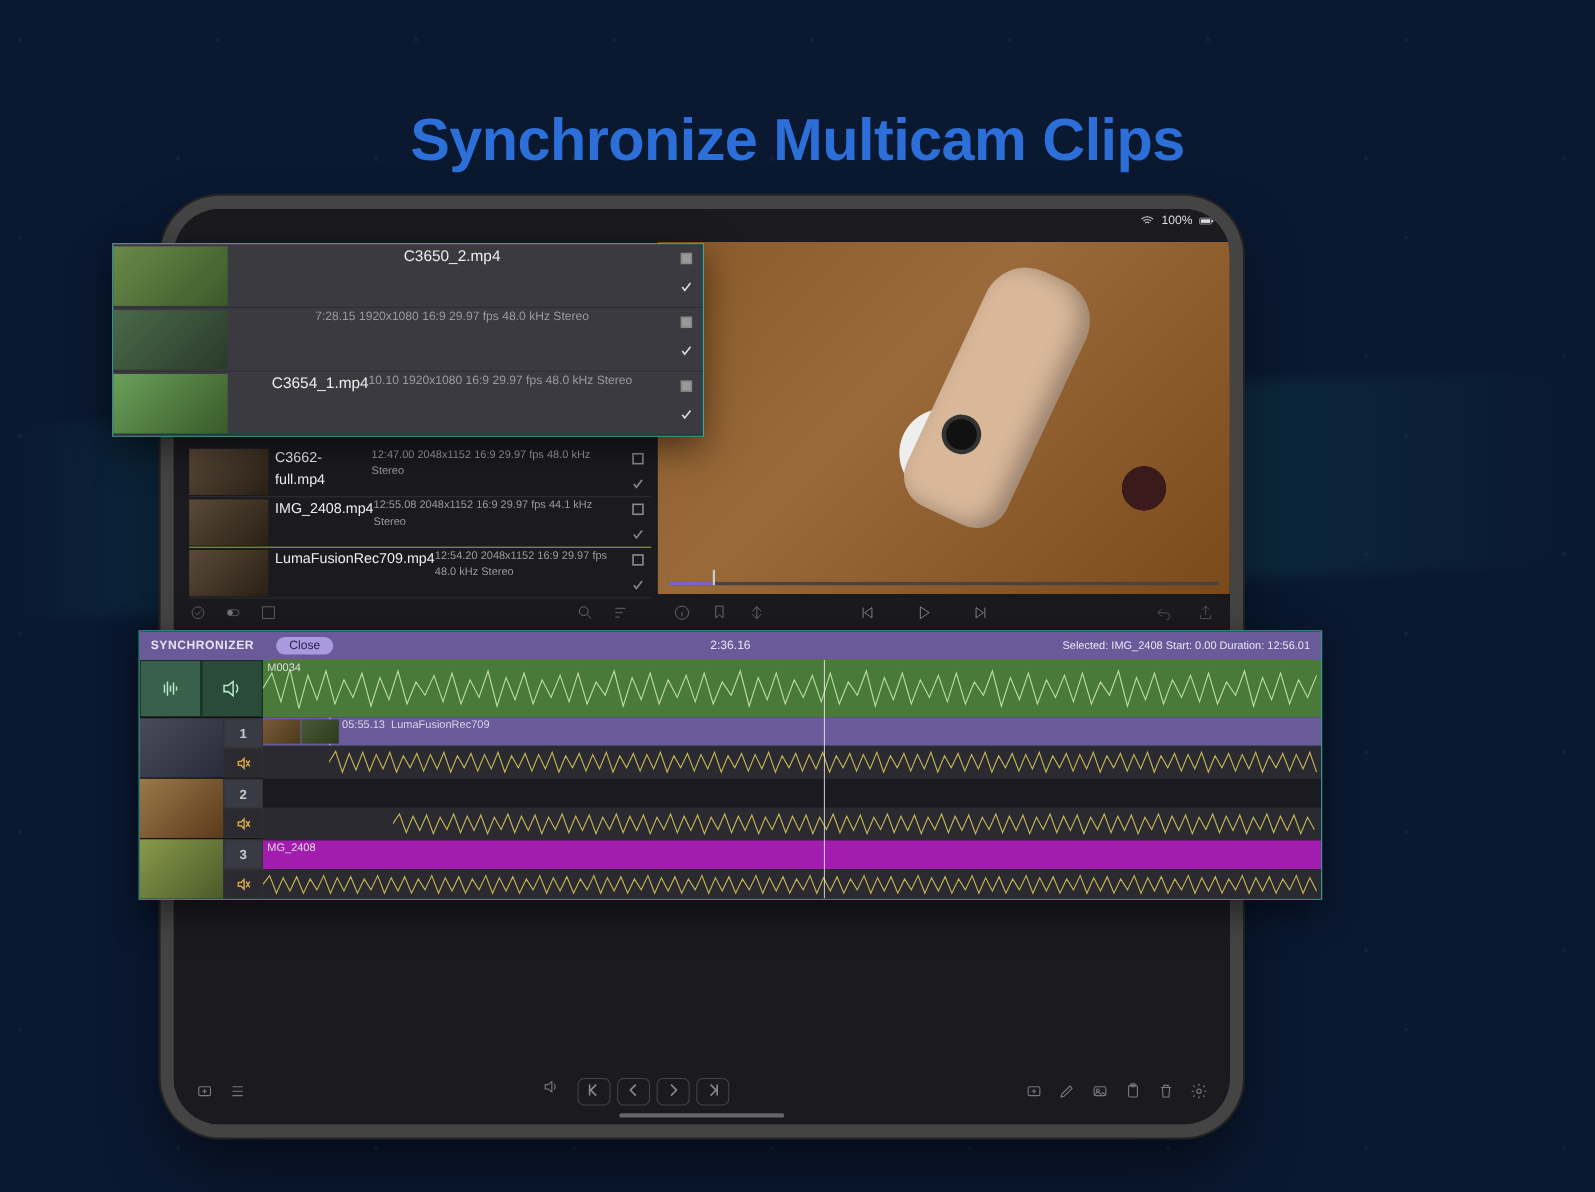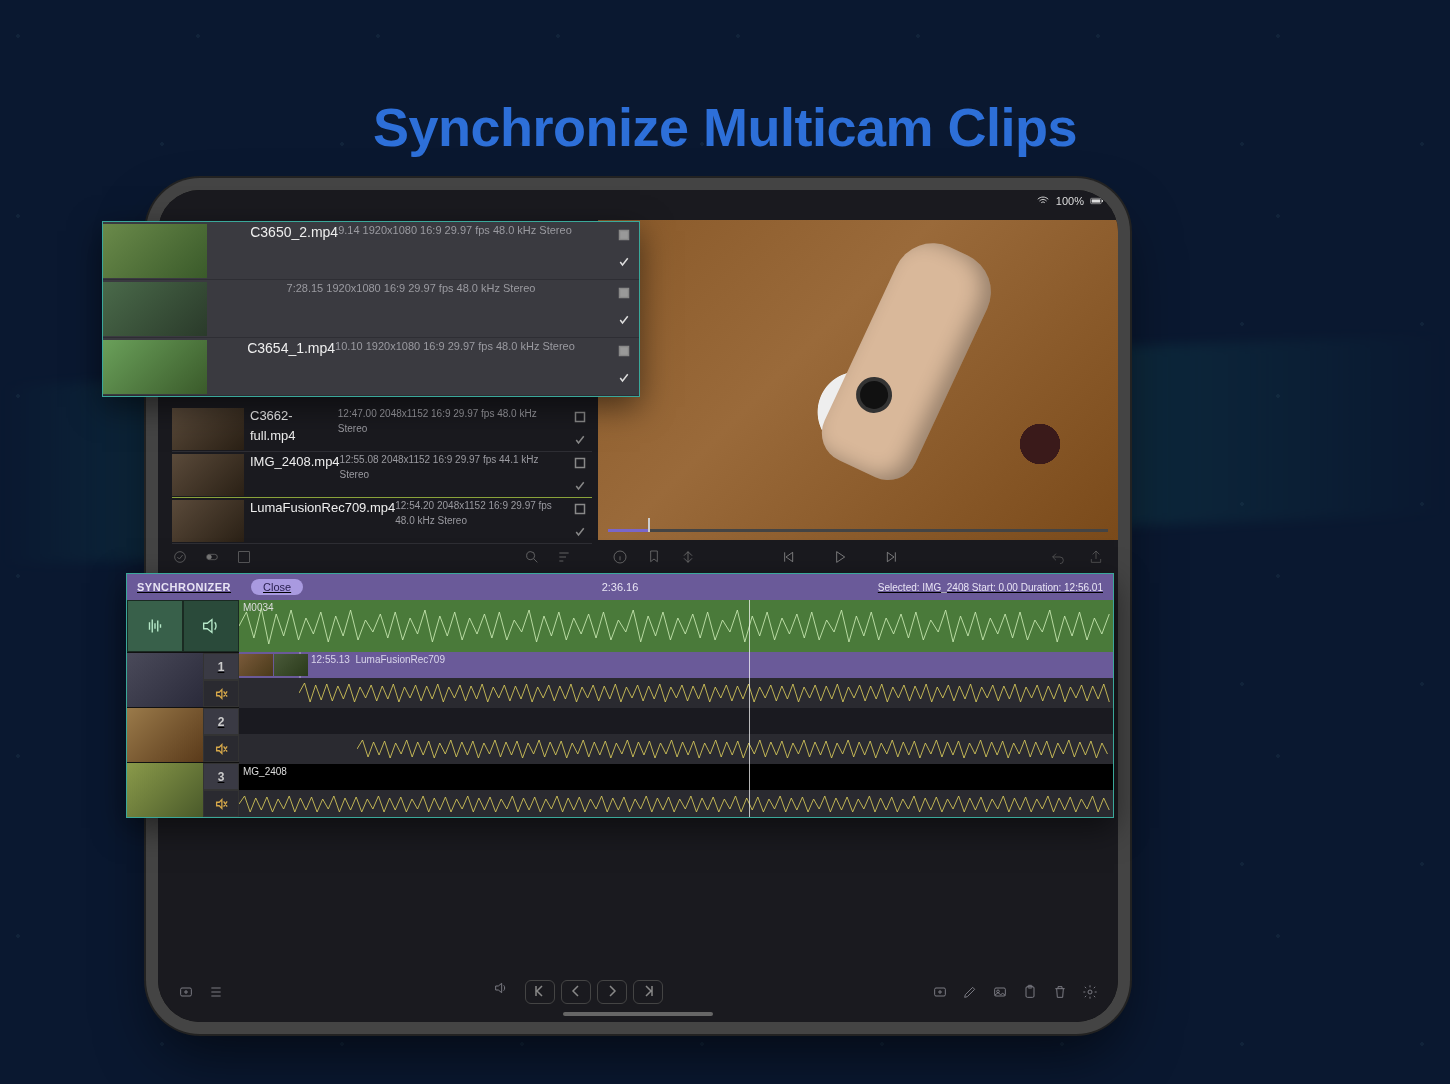--- a/index.html
+++ b/index.html
@@ -179,27 +179,26 @@
 .popup .clip-thumb { width: 104px; height: 54px; }
 .popup .clip-info .name { font-size: 14px; }
 .popup .clip-info .meta { font-size: 11px; }
 .popup .clip-end { width: 30px; }
 .popup .clip-end .check svg { stroke: #ddd; }
 
 
 .sync-panel {
   position: absolute;
   top: 573px; left: 126px;
-  width: 988px; height: 245px;
+  width: 1076px; height: 245px;
   background: #1a1a20;
   border: 1px solid #3aa89a;
   box-shadow: 0 10px 30px rgba(0,0,0,0.5);
   z-index: 20;
   overflow: hidden;
-  text-decoration: underline;
 }
 .sync-header {
   height: 26px;
   background: #6a5a99;
   display: flex; align-items: center;
   padding: 0 10px;
   color: #e8e4f4; font-size: 11px;
   position: relative;
 }
 .sync-header .title { font-weight: 600; letter-spacing: 0.5px; }
@@ -298,21 +297,21 @@
   background: rgba(255,255,255,0.25);
 }
 .track.t-y1 { top: 78px; height: 30px; background: #2a2a30; }
 .track.t-teal {
   top: 108px; height: 26px;
   background: #3a8a8a;
 }
 .track.t-y2 { top: 134px; height: 30px; background: #2a2a30; }
 .track.t-tan {
   top: 164px; height: 26px;
-  background: #000000;
+  background: #a21caf;
 }
 .track.t-y3 { top: 190px; height: 29px; background: #2a2a30; }
 .track .label {
   position: absolute;
   top: 2px; font-size: 10px; color: #ddd;
   white-space: nowrap;
 }
 .track .time-label {
   position: absolute;
   top: 2px; left: 4px;
@@ -573,21 +572,20 @@
 
     <div class="home-indicator"></div>
   </div>
 </div>
 
 <div class="popup">
   <div class="clip-row">
     <div class="clip-thumb"></div>
     <div class="clip-info">
       <div class="name">C3650_2.mp4</div>
-      <div class="meta">9.14  1920x1080  16:9  29.97 fps  48.0 kHz  Stereo</div>
     </div>
     <div class="clip-end">
       <svg viewBox="0 0 16 16">
           <rect x="2" y="2" width="12" height="12" fill="#999"></rect>
         </svg>
       <span class="check"><svg viewBox="0 0 16 16">
             <path d="M3 8l3 4 7-9"></path>
           </svg></span>
     </div>
   </div>
@@ -687,21 +685,21 @@
         <div class="wave green"><svg viewBox="0 0 940 52" preserveAspectRatio="none">
               <path d="M0 26 L8 12 L16 38 L24 8 L32 44 L40 14 L48 36 L56 10 L64 40 L72 18 L80 34 L88 12 L96 42 L104 16 L112 36 L120 10 L128 40 L136 20 L144 32 L152 14 L160 38 L168 12 L176 40 L184 18 L192 34 L200 10 L208 42 L216 16 L224 36 L232 12 L240 40 L248 18 L256 34 L264 14 L272 38 L280 12 L288 40 L296 20 L304 32 L312 10 L320 42 L328 16 L336 36 L344 12 L352 40 L360 18 L368 34 L376 14 L384 38 L392 12 L400 40 L408 20 L416 32 L424 10 L432 42 L440 16 L448 36 L456 12 L464 40 L472 18 L480 34 L488 14 L496 38 L504 12 L512 40 L520 20 L528 32 L536 10 L544 42 L552 16 L560 36 L568 12 L576 40 L584 18 L592 34 L600 14 L608 38 L616 12 L624 40 L632 20 L640 32 L648 10 L656 42 L664 16 L672 36 L680 12 L688 40 L696 18 L704 34 L712 14 L720 38 L728 12 L736 40 L744 20 L752 32 L760 10 L768 42 L776 16 L784 36 L792 12 L800 40 L808 18 L816 34 L824 14 L832 38 L840 12 L848 40 L856 20 L864 32 L872 10 L880 42 L888 16 L896 36 L904 12 L912 40 L920 18 L928 34 L936 14"></path>
             </svg></div>
       </div>
 
       <div class="track t-purple">
         <div class="thumbstrip" style="left:0">
             <div></div>
             <div></div>
           </div>
-        <div class="time-label" style="left:72px"><span>12:55.13</span>&nbsp;&nbsp;<span>LumaFusionRec709</span></div>
+        <div class="time-label" style="left:72px"><span>05:55.13</span>&nbsp;&nbsp;<span>LumaFusionRec709</span></div>
       </div>
       <div class="track t-y1">
         <div class="wave yellow" style="left:60px"><svg viewBox="0 0 880 30" preserveAspectRatio="none">
               <path d="M0 15 L6 5 L12 24 L18 7 L24 22 L30 6 L36 23 L42 8 L48 21 L54 6 L60 24 L66 9 L72 20 L78 7 L84 23 L90 8 L96 21 L102 6 L108 24 L114 9 L120 20 L126 7 L132 23 L138 8 L144 21 L150 6 L156 24 L162 9 L168 20 L174 7 L180 23 L186 8 L192 21 L198 6 L204 24 L210 9 L216 20 L222 7 L228 23 L234 8 L240 21 L246 6 L252 24 L258 9 L264 20 L270 7 L276 23 L282 8 L288 21 L294 6 L300 24 L306 9 L312 20 L318 7 L324 23 L330 8 L336 21 L342 6 L348 24 L354 9 L360 20 L366 7 L372 23 L378 8 L384 21 L390 6 L396 24 L402 9 L408 20 L414 7 L420 23 L426 8 L432 21 L438 6 L444 24 L450 9 L456 20 L462 7 L468 23 L474 8 L480 21 L486 6 L492 24 L498 9 L504 20 L510 7 L516 23 L522 8 L528 21 L534 6 L540 24 L546 9 L552 20 L558 7 L564 23 L570 8 L576 21 L582 6 L588 24 L594 9 L600 20 L606 7 L612 23 L618 8 L624 21 L630 6 L636 24 L642 9 L648 20 L654 7 L660 23 L666 8 L672 21 L678 6 L684 24 L690 9 L696 20 L702 7 L708 23 L714 8 L720 21 L726 6 L732 24 L738 9 L744 20 L750 7 L756 23 L762 8 L768 21 L774 6 L780 24 L786 9 L792 20 L798 7 L804 23 L810 8 L816 21 L822 6 L828 24 L834 9 L840 20 L846 7 L852 23 L858 8 L864 21 L870 6 L876 24"></path>
             </svg></div>
       </div>
 
       <div class="track t-y2">
         <div class="wave yellow" style="left:118px"><svg viewBox="0 0 822 30" preserveAspectRatio="none">
               <path d="M0 15 L6 6 L12 23 L18 8 L24 21 L30 7 L36 24 L42 9 L48 20 L54 6 L60 23 L66 8 L72 21 L78 7 L84 24 L90 9 L96 20 L102 6 L108 23 L114 8 L120 21 L126 7 L132 24 L138 9 L144 20 L150 6 L156 23 L162 8 L168 21 L174 7 L180 24 L186 9 L192 20 L198 6 L204 23 L210 8 L216 21 L222 7 L228 24 L234 9 L240 20 L246 6 L252 23 L258 8 L264 21 L270 7 L276 24 L282 9 L288 20 L294 6 L300 23 L306 8 L312 21 L318 7 L324 24 L330 9 L336 20 L342 6 L348 23 L354 8 L360 21 L366 7 L372 24 L378 9 L384 20 L390 6 L396 23 L402 8 L408 21 L414 7 L420 24 L426 9 L432 20 L438 6 L444 23 L450 8 L456 21 L462 7 L468 24 L474 9 L480 20 L486 6 L492 23 L498 8 L504 21 L510 7 L516 24 L522 9 L528 20 L534 6 L540 23 L546 8 L552 21 L558 7 L564 24 L570 9 L576 20 L582 6 L588 23 L594 8 L600 21 L606 7 L612 24 L618 9 L624 20 L630 6 L636 23 L642 8 L648 21 L654 7 L660 24 L666 9 L672 20 L678 6 L684 23 L690 8 L696 21 L702 7 L708 24 L714 9 L720 20 L726 6 L732 23 L738 8 L744 21 L750 7 L756 24 L762 9 L768 20 L774 6 L780 23 L786 8 L792 21 L798 7 L804 24 L810 9 L816 20"></path>

